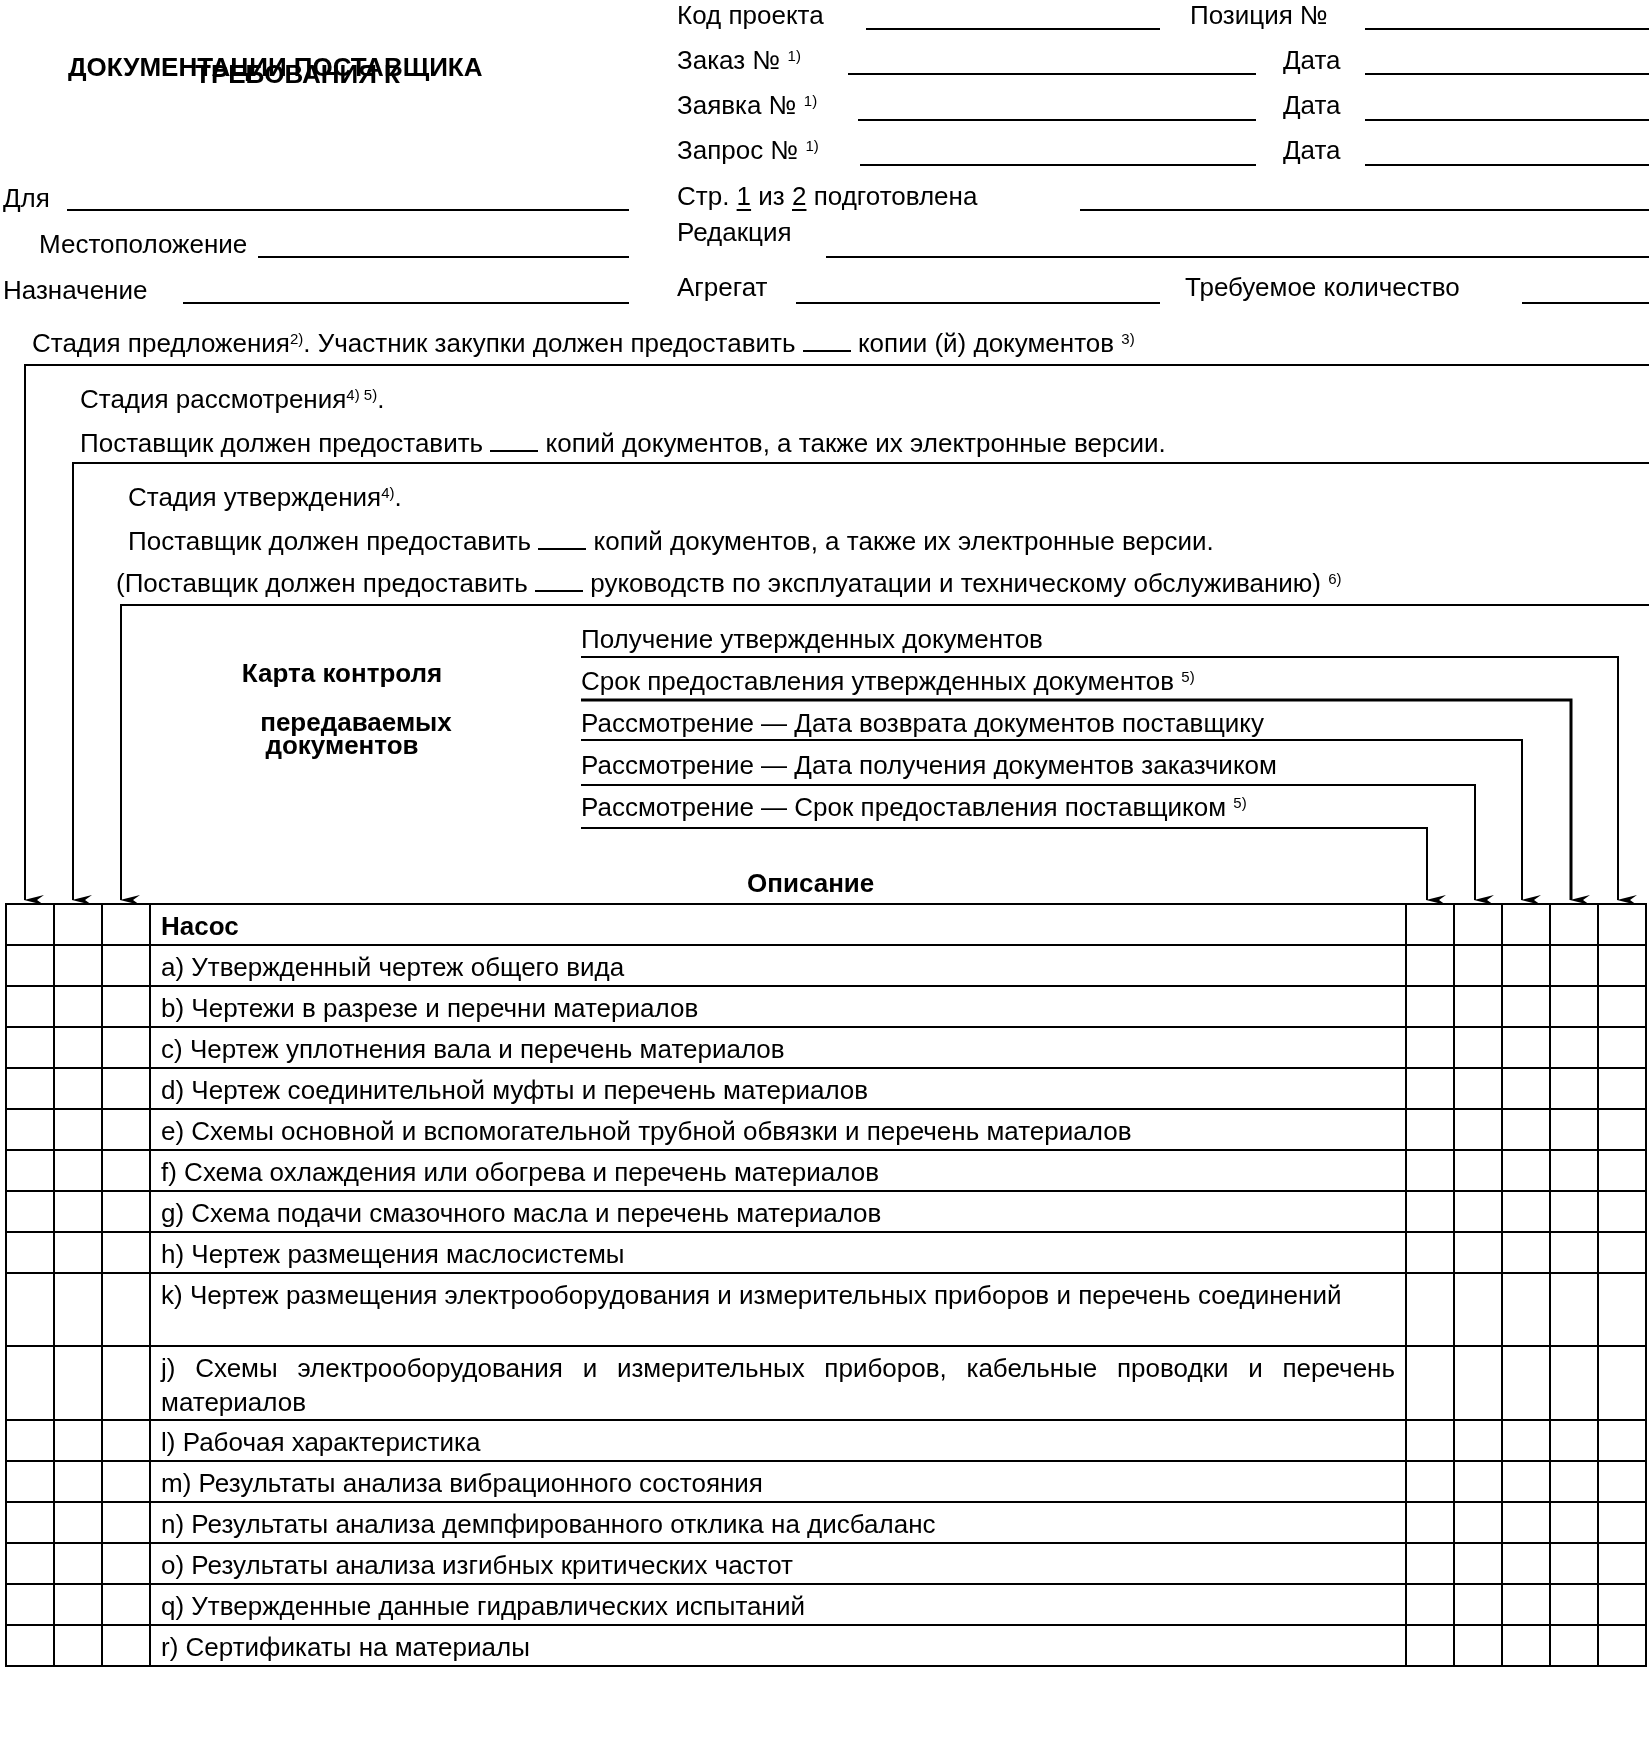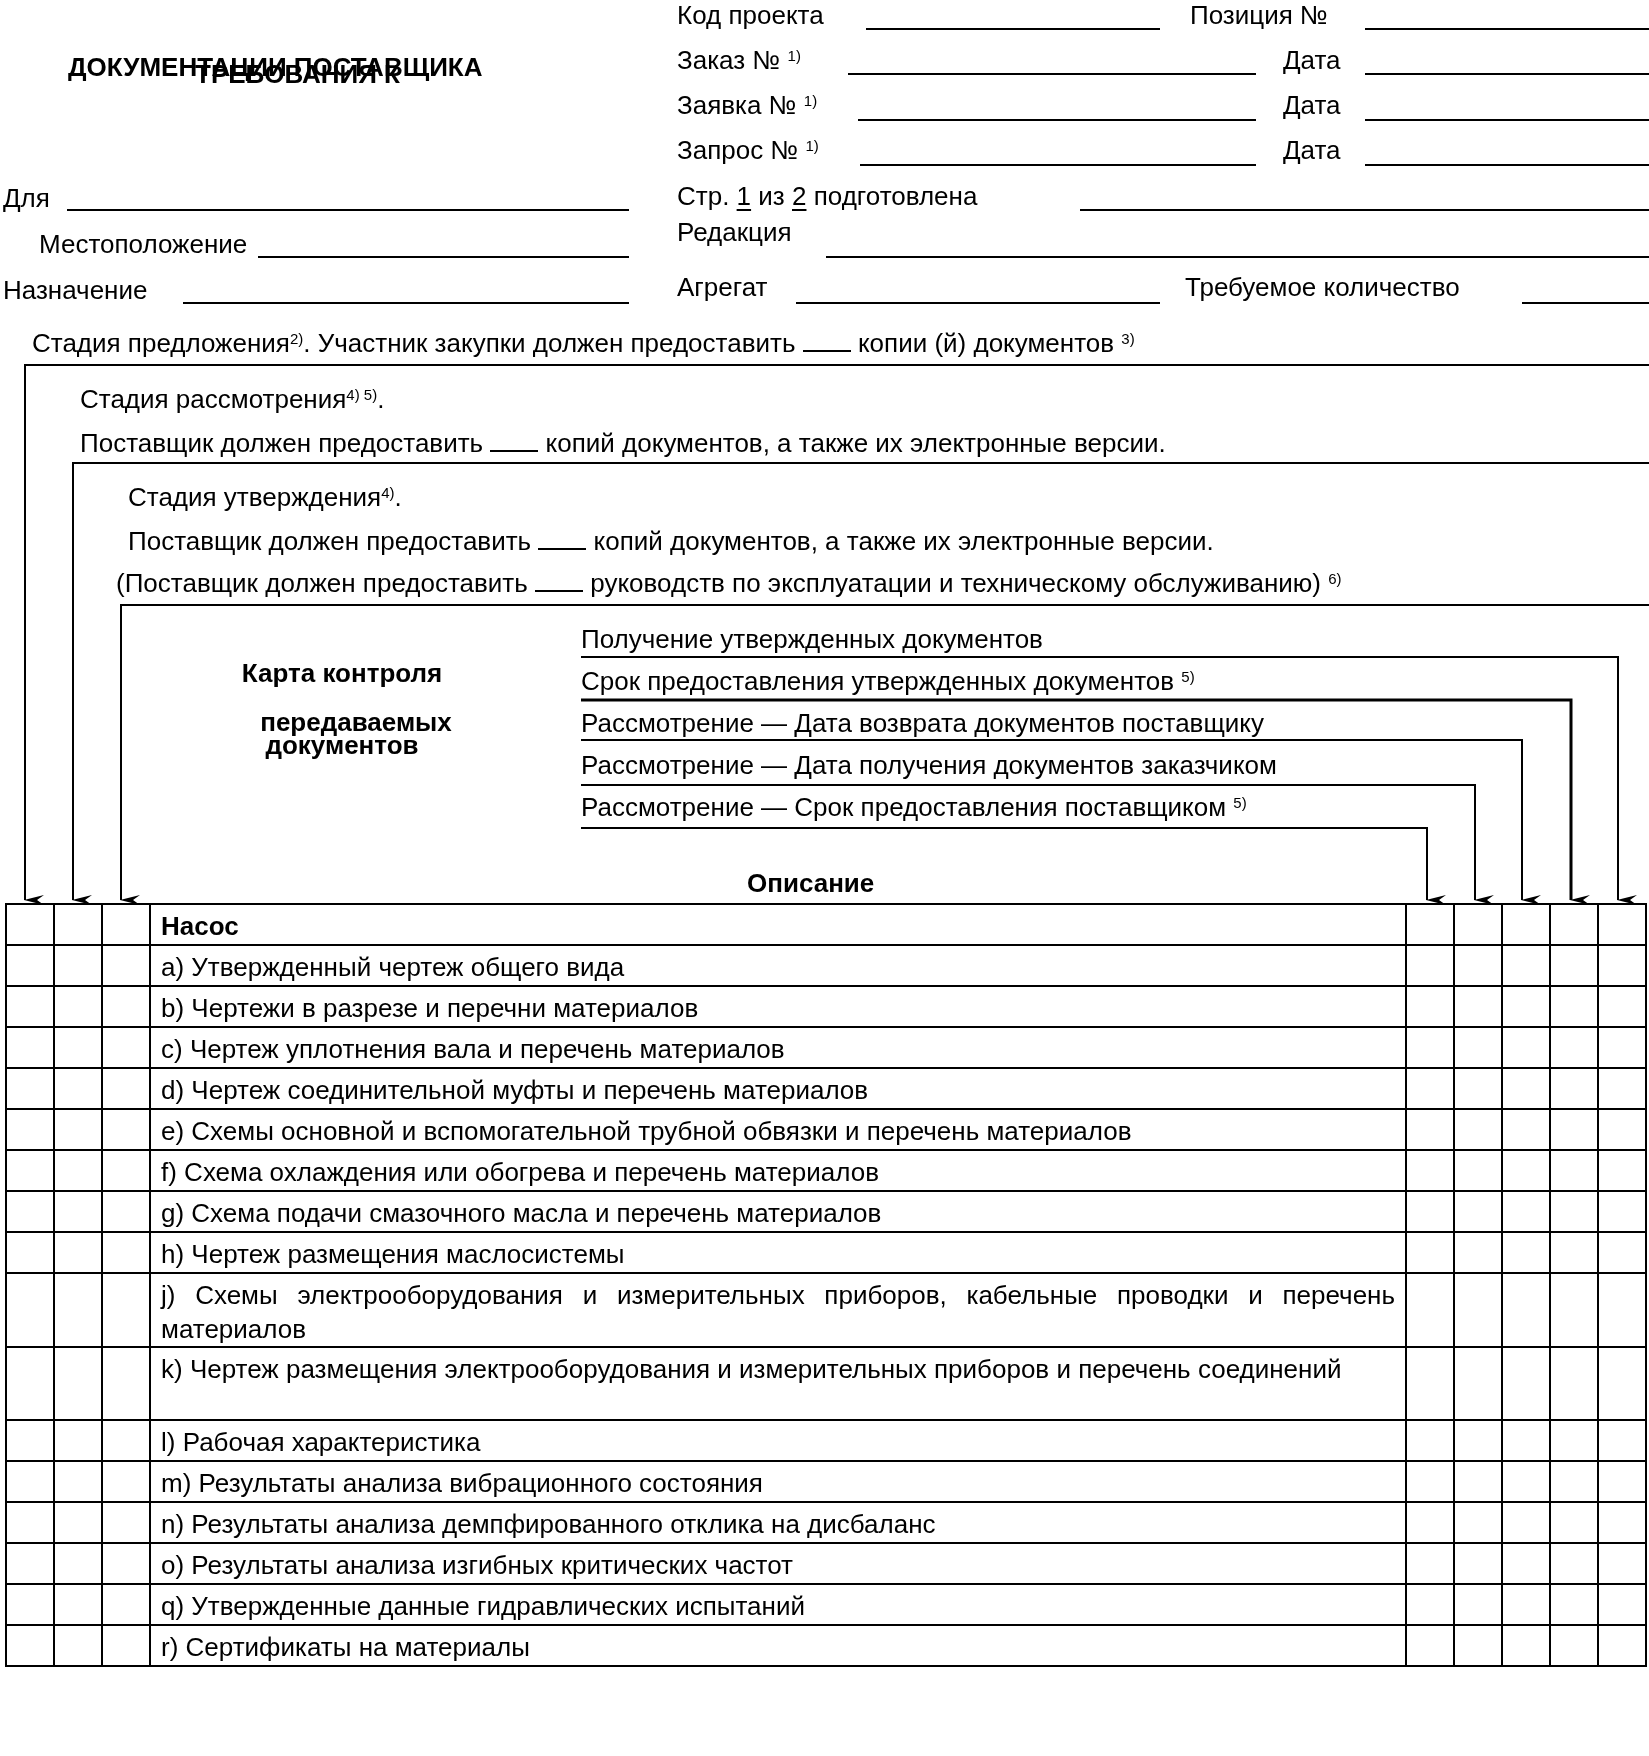--- a/index.html
+++ b/index.html
@@ -265,32 +265,32 @@
         <td></td>
         <td></td>
         <td></td>
         <td></td>
         <td></td>
       </tr>
       <tr class="tall">
         <td></td>
         <td></td>
         <td></td>
+        <td class="desc">k)  Чертеж размещения электрооборудования и измерительных приборов и перечень соединений</td>
+        <td></td>
+        <td></td>
+        <td></td>
+        <td></td>
+        <td></td>
+      </tr>
+      <tr class="tall">
+        <td></td>
+        <td></td>
+        <td></td>
         <td class="desc">j)  Схемы электрооборудования и измерительных приборов, кабельные проводки и перечень материалов</td>
-        <td></td>
-        <td></td>
-        <td></td>
-        <td></td>
-        <td></td>
-      </tr>
-      <tr class="tall">
-        <td></td>
-        <td></td>
-        <td></td>
-        <td class="desc">k)  Чертеж размещения электрооборудования и измерительных приборов и перечень соединений</td>
         <td></td>
         <td></td>
         <td></td>
         <td></td>
         <td></td>
       </tr>
       <tr>
         <td></td>
         <td></td>
         <td></td>

